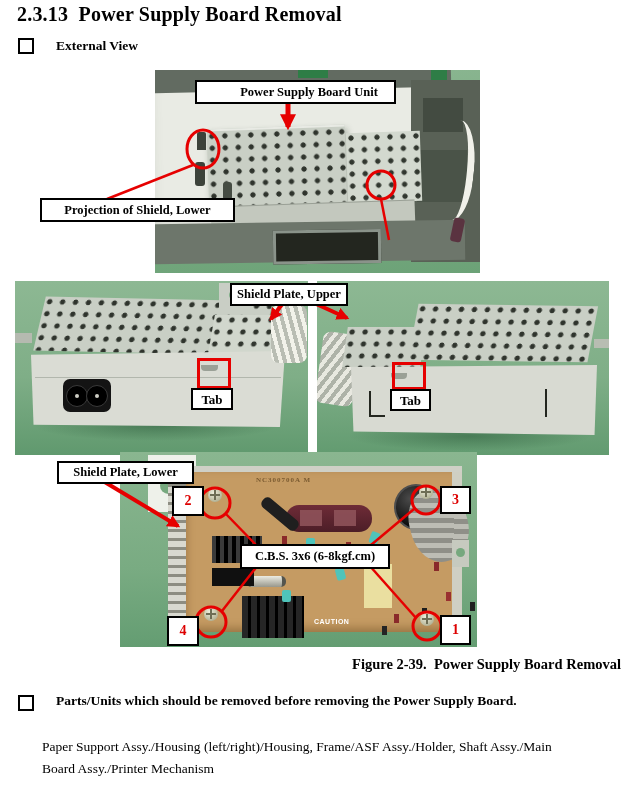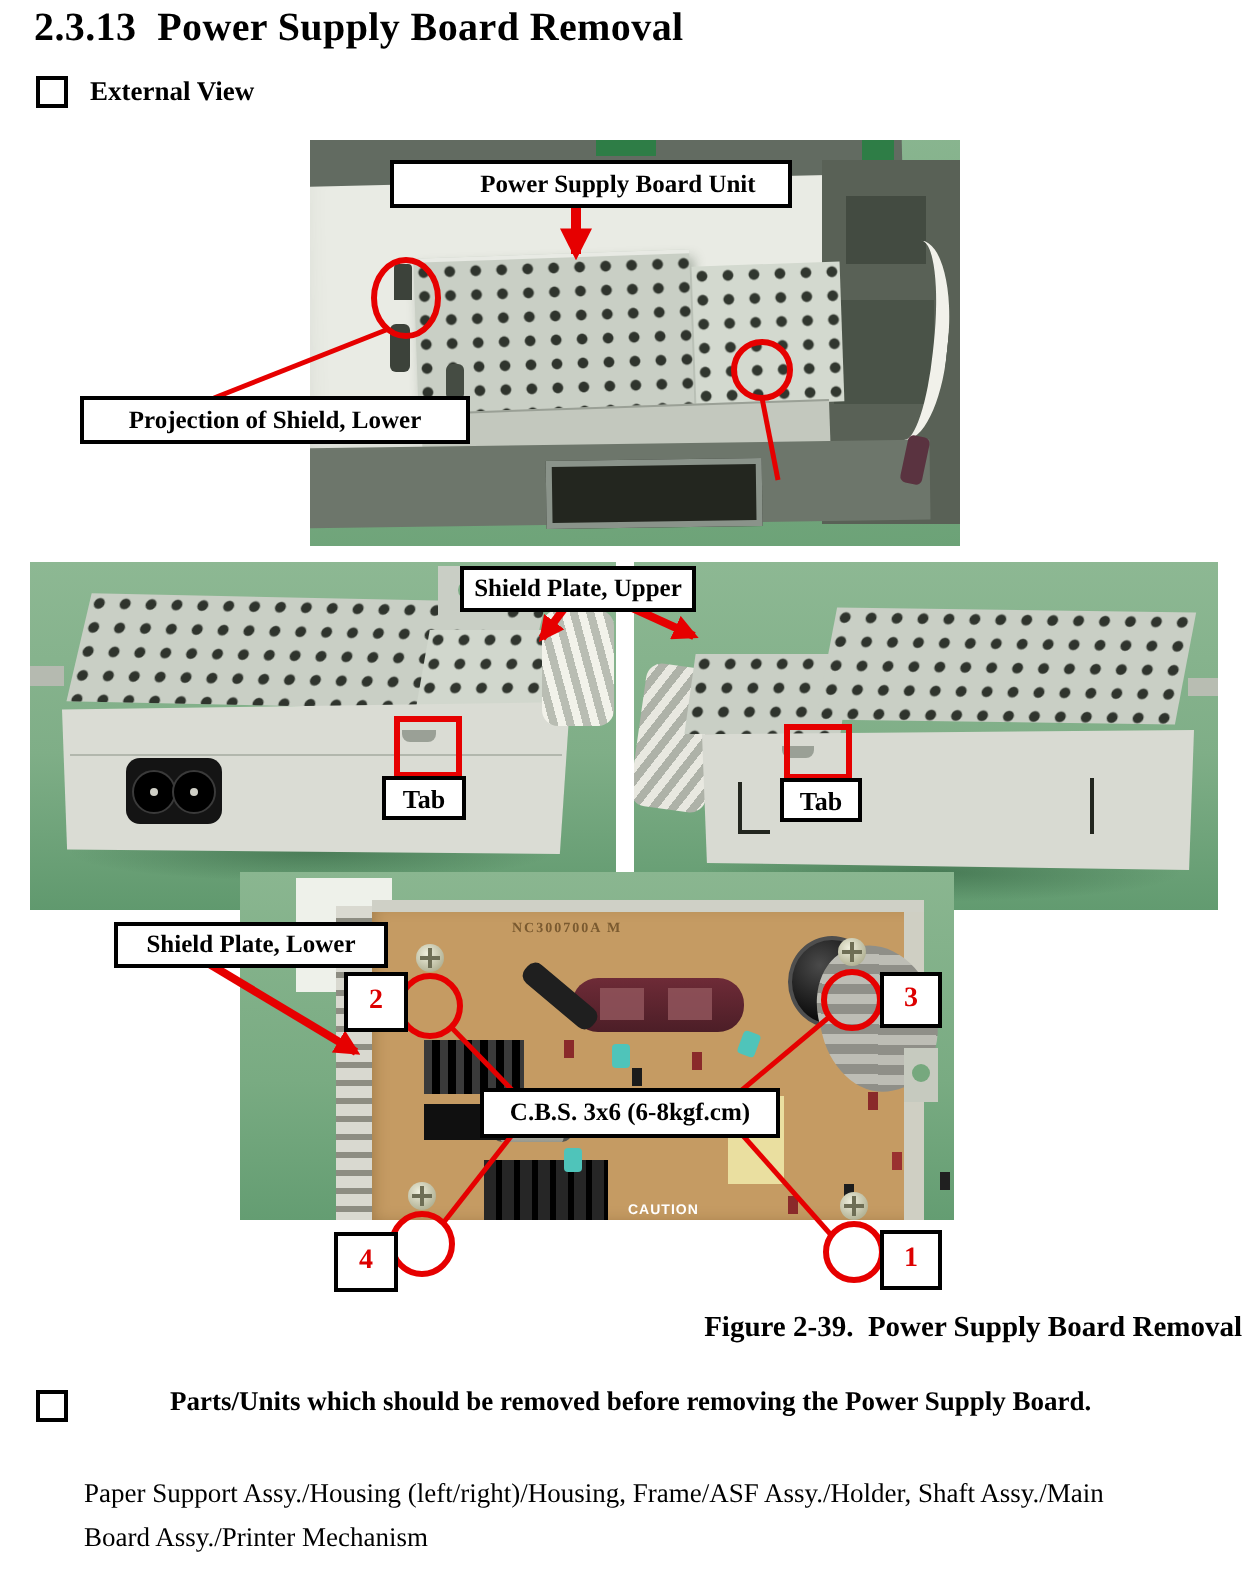--- a/index.html
+++ b/index.html
@@ -2,33 +2,33 @@
 <html><head>
 <meta charset="utf-8">
 <style>
   html,body{margin:0;padding:0;background:#fff;}
   .canvas{position:relative;width:621px;height:793px;background:#ffffff;overflow:hidden;
           font-family:"Liberation Serif","DejaVu Serif",serif;color:#000;}
   .abs{position:absolute;}
 
   
   .title{left:17px;top:3px;font-size:20px;font-weight:bold;white-space:pre;letter-spacing:.2px;}
-  .chkrow{display:flex;align-items:flex-start;gap:11px;}
+  .chkrow{display:flex;align-items:flex-start;gap:22px;}
   .chkbox{width:12px;height:12px;border:2px solid #000;flex:0 0 auto;margin-top:2px;background:#fff;}
   .chktext{font-size:13.5px;font-weight:bold;line-height:1.5;}
   .caption{left:0;top:656px;width:621px;text-align:right;font-size:14.5px;font-weight:bold;white-space:pre;}
   .bodytext{font-size:13.5px;line-height:1.6;}
 
   
   .photo{position:absolute;overflow:hidden;}
   .photo *{position:absolute;}
   .p1{left:155px;top:70px;width:325px;height:203px;background:linear-gradient(175deg,#8cb792,#6ca277);}
   .p2l{left:15px;top:281px;width:293px;height:174px;background:linear-gradient(180deg,#8db893 0%,#7fae87 55%,#60996e 100%);}
   .p2r{left:317px;top:281px;width:292px;height:174px;background:linear-gradient(180deg,#8db893 0%,#7fae87 55%,#629b70 100%);}
-  .p3{left:120px;top:436px;width:357px;height:174px;background:linear-gradient(180deg,#8ab690 0%,#79ab82 60%,#649d72 100%);}
+  .p3{left:120px;top:452px;width:357px;height:195px;background:linear-gradient(180deg,#8ab690 0%,#79ab82 60%,#649d72 100%);}
 
   .perf{background-color:#c9cfc5;
         background-image:radial-gradient(circle at 5px 5px,#2f342d 2.3px,rgba(0,0,0,0) 3px);
         background-size:13px 12px;}
 
   
   .p1-panel{left:-6px;top:14px;width:296px;height:148px;background:#e9ebe4;transform:rotate(-1.2deg);box-shadow:inset 0 -8px 14px rgba(90,100,90,.25);}
   .p1-topstrip{left:-4px;top:-4px;width:300px;height:24px;background:#626b61;transform:rotate(-1.3deg);}
   .p1-pcb1{left:143px;top:0;width:30px;height:8px;background:#2e7d46;}
   .p1-pcb2{left:276px;top:0;width:16px;height:11px;background:#2e7d46;}
@@ -246,18 +246,18 @@
 
   <div class="numbox" style="left:172px;top:486px;width:28px;height:26px;">2</div>
   <div class="numbox" style="left:440px;top:486px;width:27px;height:24px;">3</div>
   <div class="numbox" style="left:167px;top:616px;width:28px;height:26px;">4</div>
   <div class="numbox" style="left:440px;top:615px;width:27px;height:26px;">1</div>
 
   <div class="abs caption">Figure 2-39.  Power Supply Board Removal</div>
 
   <div class="abs chkrow" style="left:18px;top:691px;width:560px;">
     <span class="chkbox" style="margin-top:4px;"></span>
-    <span class="chktext" style="width:530px;margin-left:40px;">Parts/Units which should be removed before removing the Power Supply Board.</span>
+    <span class="chktext" style="width:530px;">Parts/Units which should be removed before removing the Power Supply Board.</span>
   </div>
 
   <div class="abs bodytext" style="left:42px;top:736px;width:545px;">Paper Support Assy./Housing (left/right)/Housing, Frame/ASF Assy./Holder, Shaft Assy./Main Board Assy./Printer Mechanism</div>
 
 </div>
 
 </body></html>

